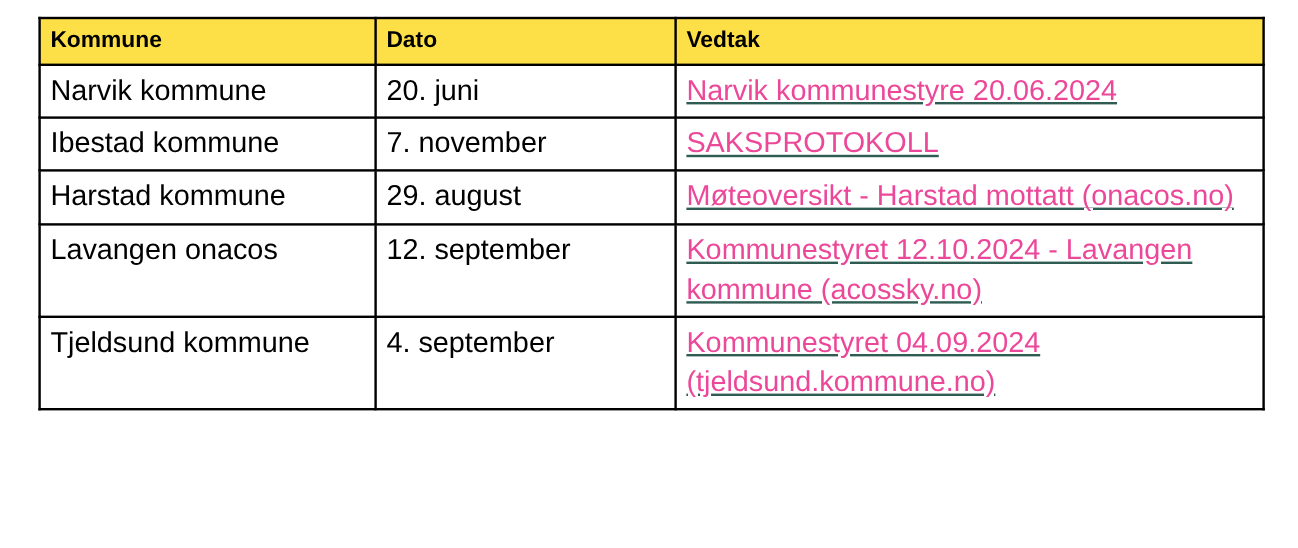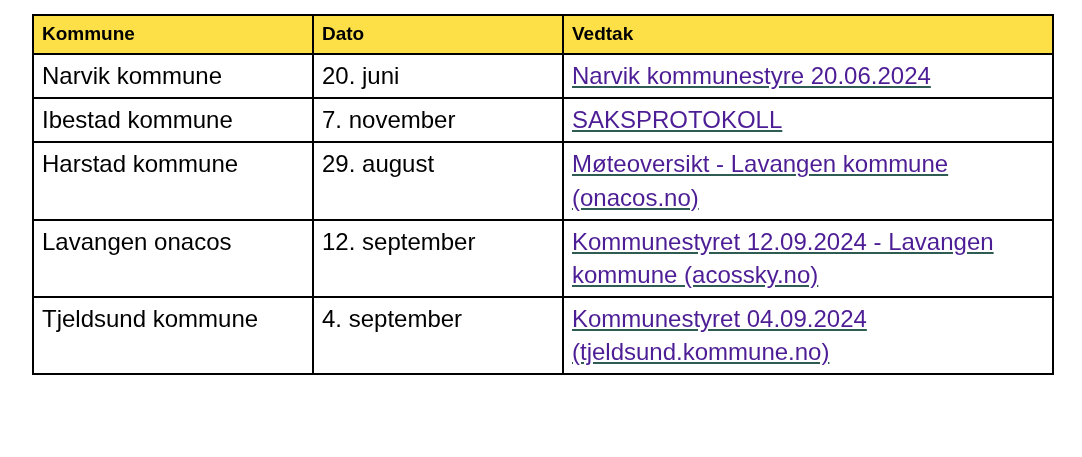--- a/index.html
+++ b/index.html
@@ -36,21 +36,21 @@
     background: #fde047;
     font-weight: bold;
     font-size: 19px;
     padding-top: 5px;
     padding-bottom: 6px;
   }
   col.c1 { width: 280px; }
   col.c2 { width: 250px; }
   col.c3 { width: 490px; }
   .cell-link {
-    color: #4c1d95;
+    color: #ec4899;
     text-decoration: underline;
     text-decoration-color: #2f5c52;
     cursor: pointer;
     display: inline;
   }
   .cell-plain {
     color: #000000;
   }
   td.tall {
     height: 38px;
@@ -80,26 +80,26 @@
         <td><span class="cell-link">Narvik kommunestyre 20.06.2024</span></td>
       </tr>
       <tr>
         <td>Ibestad kommune</td>
         <td>7. november</td>
         <td><span class="cell-link">SAKSPROTOKOLL</span></td>
       </tr>
       <tr>
         <td>Harstad kommune</td>
         <td>29. august</td>
-        <td><span class="cell-link">Møteoversikt - Lavangen kommune (onacos.no)</span></td>
+        <td><span class="cell-link">Møteoversikt - Harstad mottatt (onacos.no)</span></td>
       </tr>
       <tr>
         <td class="tall">Lavangen onacos</td>
         <td class="tall">12. september</td>
-        <td class="tall"><span class="cell-link">Kommunestyret 12.09.2024 - Lavangen kommune (acossky.no)</span></td>
+        <td class="tall"><span class="cell-link">Kommunestyret 12.10.2024 - Lavangen kommune (acossky.no)</span></td>
       </tr>
       <tr>
         <td class="tall">Tjeldsund kommune</td>
         <td class="tall">4. september</td>
         <td class="tall"><span class="cell-link">Kommunestyret 04.09.2024 (tjeldsund.kommune.no)</span></td>
       </tr>
     </tbody>
   </table>
 </div>
 

